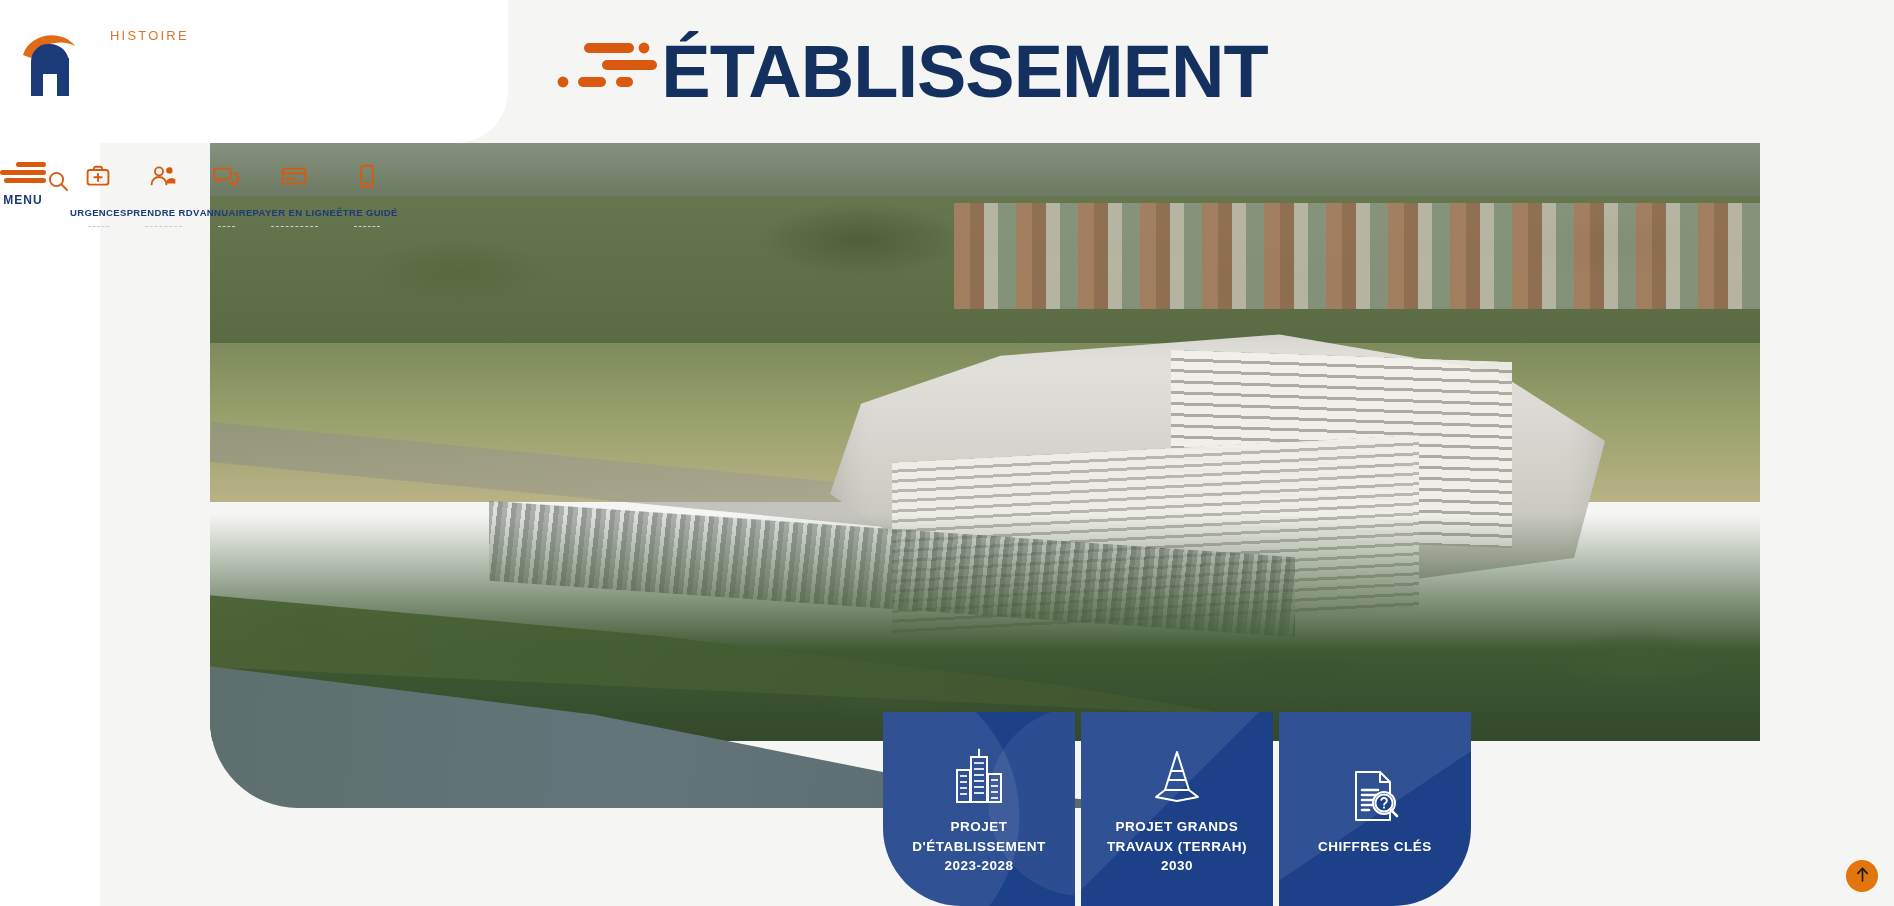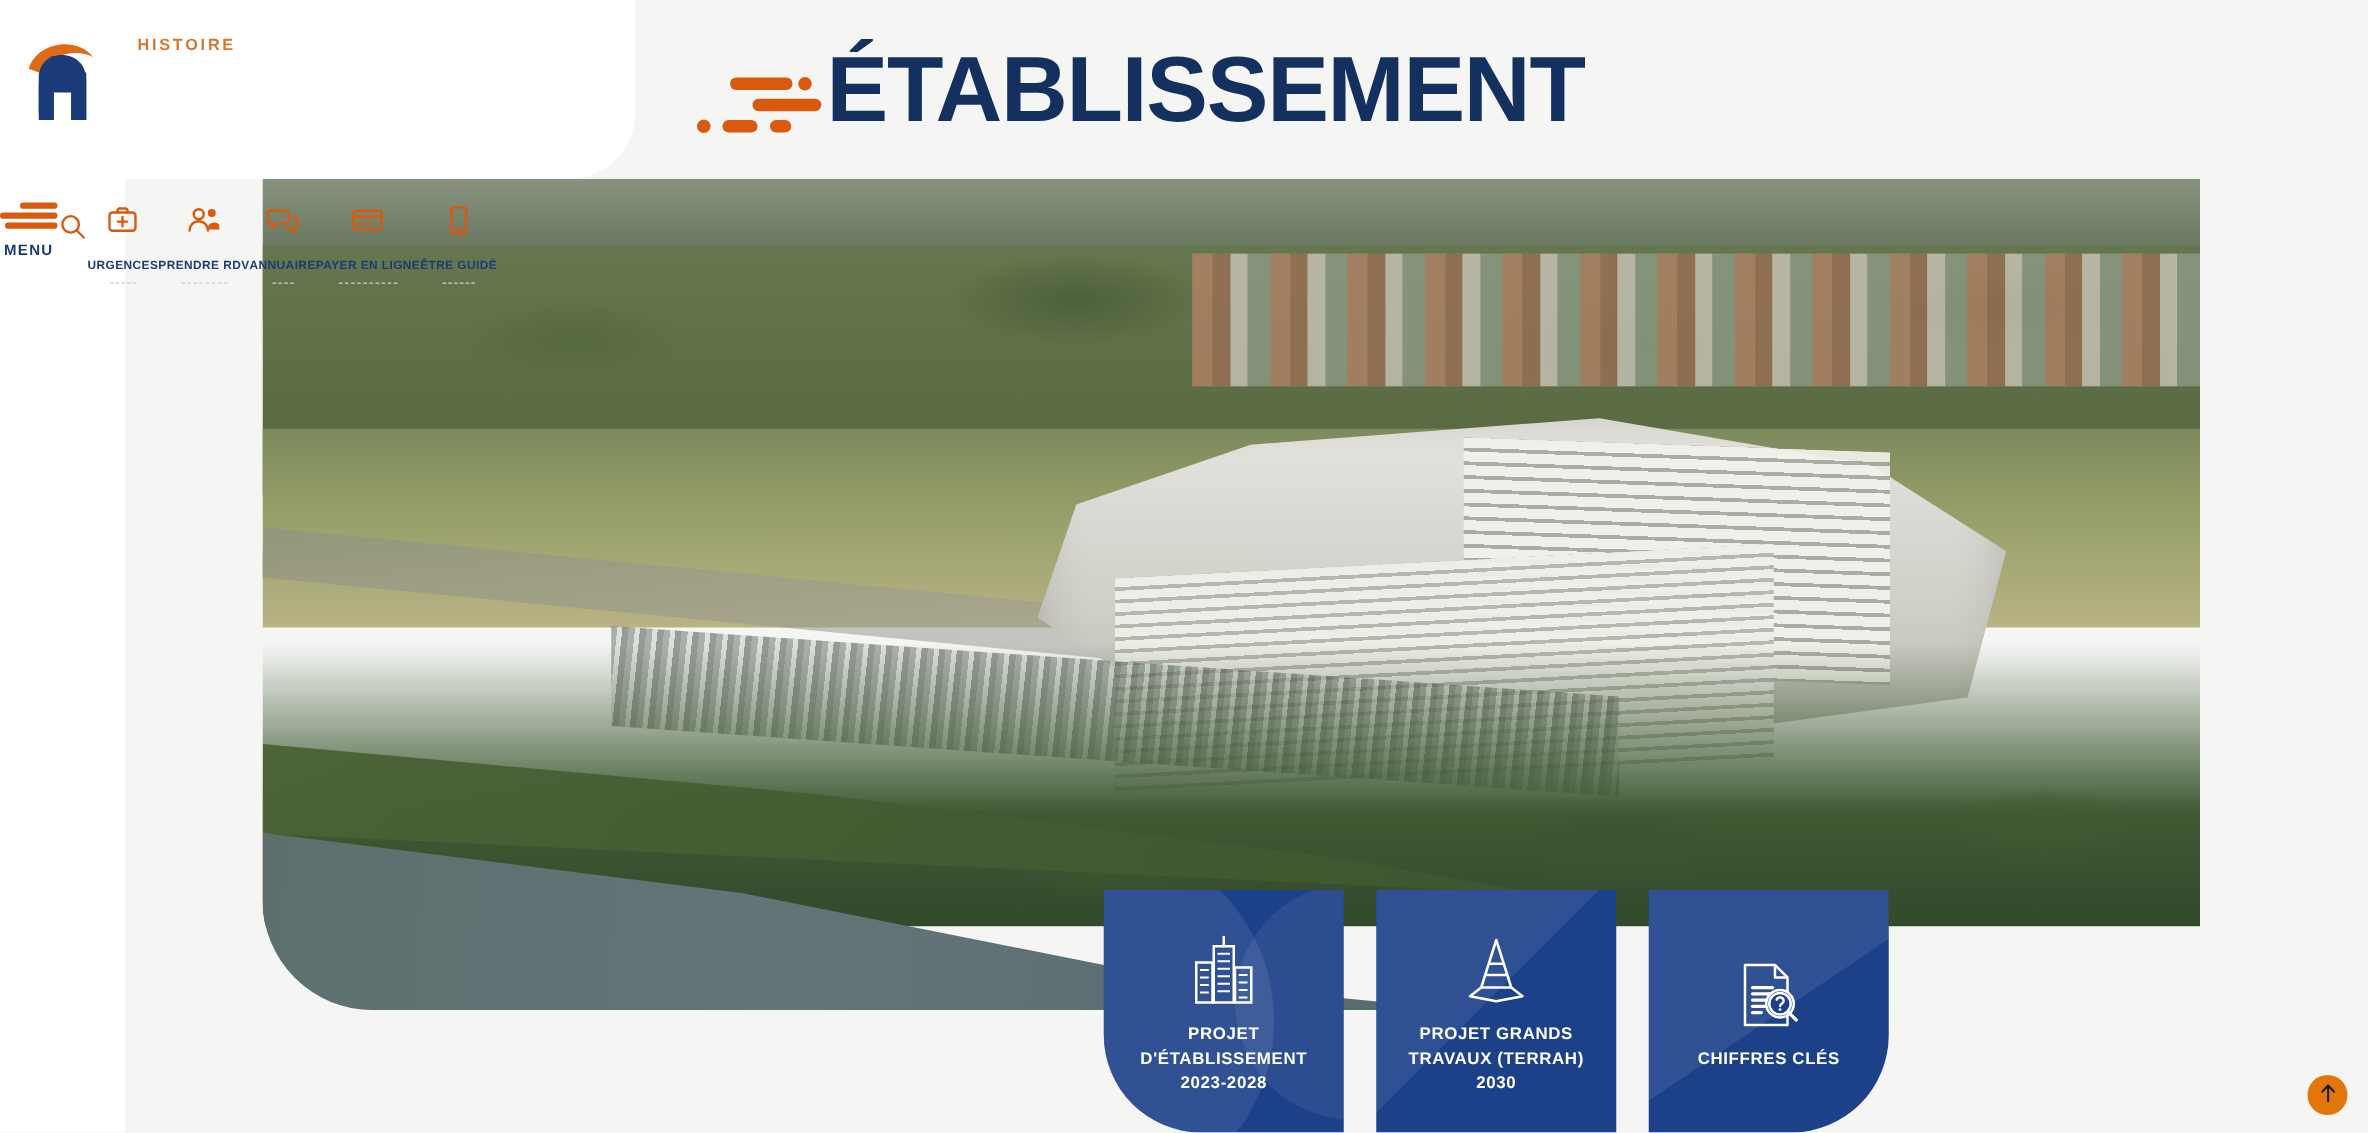--- a/index.html
+++ b/index.html
@@ -52,21 +52,21 @@
   .burger i:nth-child(1){top:0;right:0;width:30px;}
   .burger i:nth-child(2){top:8px;left:0;width:46px;}
   .burger i:nth-child(3){top:16px;left:4px;width:42px;}
 
   
   .page-header{
     position:absolute;left:100px;top:0;width:1794px;height:143px;
     display:flex;align-items:center;justify-content:center;
     z-index:5;
   }
-  .header-inner{display:flex;align-items:flex-end;transform:translateX(-85px);}
+  .header-inner{display:flex;align-items:flex-start;transform:translateX(-85px);}
   .header-deco{width:105px;height:55px;flex:0 0 auto;}
   .header-title{
     font-size:74px;font-weight:800;letter-spacing:-1px;
     color:#13305f;line-height:1;white-space:nowrap;
   }
 
   
   .hero{
     position:absolute;left:210px;top:143px;
     width:1550px;height:665px;
@@ -135,33 +135,33 @@
   
   .title-card{
     position:absolute;left:0;top:0;
     width:508px;height:143px;
     background:#ffffff;
     border-bottom-right-radius:52px;
     z-index:20;
     padding:28px 0 0 110px;
   }
   .eyebrow{
-    font-size:13px;font-weight:700;letter-spacing:2.2px;
+    font-size:13px;font-weight:400;letter-spacing:2.2px;
     color:#d9762e;text-transform:uppercase;
   }
   .hero-title{
     margin-top:14px;
     font-size:41px;font-weight:800;letter-spacing:-.6px;
     color:#121212;line-height:1.1;white-space:nowrap;
   }
 
   
   .cards{
     position:absolute;left:883px;top:712px;
-    display:flex;gap:26px;
+    display:flex;gap:6px;
     z-index:30;
     align-items:center;
   }
   .qcard{
     position:relative;overflow:hidden;
     width:192px;height:194px;
     background:#1c4189;
     display:flex;flex-direction:column;align-items:center;justify-content:center;
     text-decoration:none;
     padding:0 12px;

